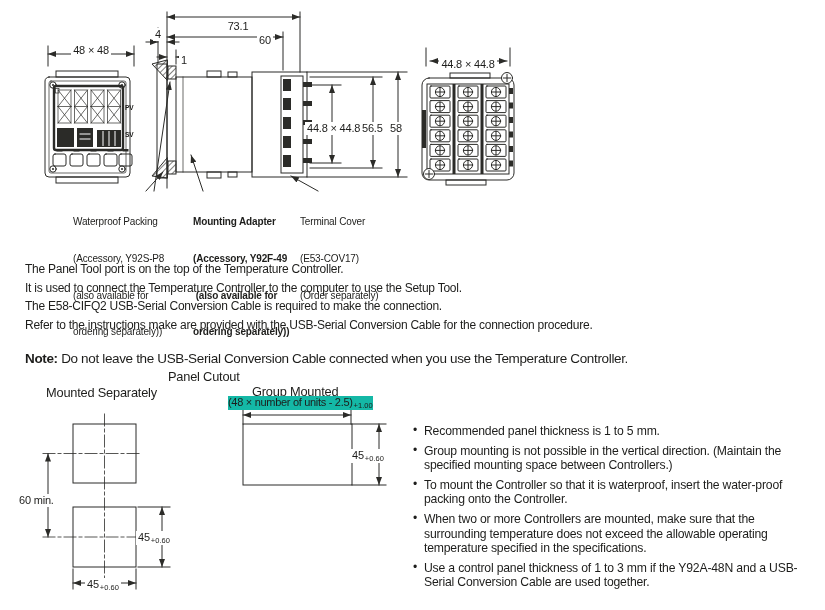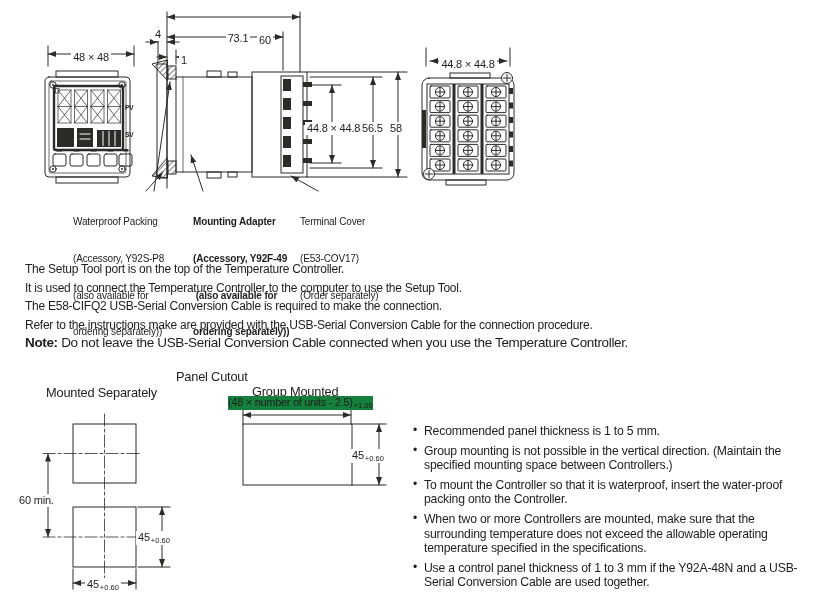--- a/index.html
+++ b/index.html
@@ -13,23 +13,23 @@
   g.draw .thick { stroke-width:2.4; }
   g.draw .thin { stroke-width:0.7; }
   g.draw .ctr { stroke-width:0.8; stroke-dasharray:12 3 3 3; }
   .dim { font-size:11px; letter-spacing:-0.2px; white-space:nowrap; background:#fff;
          padding:0 2px; line-height:13px; display:inline-block; }
   .ctrbox { text-align:center; }
   .tol { display:inline-flex; align-items:flex-start;
          font-size:7.5px; line-height:7.5px; letter-spacing:0; vertical-align:-2px; padding-left:1px; }
   .callout { font-size:10px; letter-spacing:-0.15px; line-height:12.2px; white-space:pre; }
   .para { font-size:12px; letter-spacing:-0.25px; line-height:18.5px; white-space:nowrap; }
-  .note { font-size:13.5px; letter-spacing:-0.35px; margin-top:1px; }
+  .note { font-size:13.5px; letter-spacing:-0.35px; margin-top:17px; }
   .h1 { font-size:12.8px; letter-spacing:-0.2px; white-space:nowrap; }
-  .formula { font-size:11px; letter-spacing:-0.3px; white-space:nowrap; background:#15803d; }
+  .formula { font-size:11px; letter-spacing:-0.3px; white-space:nowrap; background:#14b8a6; }
   .pvsv { font-size:6.5px; font-weight:bold; letter-spacing:0; line-height:7px; }
   ul.notes { list-style:none; margin:0; padding:0; width:407px;
              font-size:12.2px; letter-spacing:-0.18px; line-height:14.6px; }
   ul.notes li { position:relative; padding-left:11px; margin-bottom:5px; }
   ul.notes li::before { content:"•"; position:absolute; left:0; top:-1px; }
 </style>
 </head>
 <body>
 
 <div class="sheet">
@@ -207,27 +207,27 @@
     </g>
 
     <g class="draw">
       <line x1="146" y1="191" x2="163" y2="172" marker-end="url(#ah)"></line>
       <line x1="154" y1="191" x2="170" y2="82" marker-end="url(#ah)"></line>
       <line x1="203" y1="191" x2="191" y2="155" marker-end="url(#ah)"></line>
       <line x1="318" y1="191" x2="291" y2="176" marker-end="url(#ah)"></line>
     </g>
   </svg>
 
-  <div class="abs ctrbox" style="left:48px; top:47px; width:86px;">
+  <div class="abs ctrbox" style="left:48px; top:40px; width:86px;">
     <span class="dim">48 × 48</span>
   </div>
   <div class="abs pvsv" style="left:125px; top:104px;">PV</div>
   <div class="abs pvsv" style="left:125px; top:131px;">SV</div>
 
-  <div class="abs ctrbox" style="left:167px; top:28px; width:142px;">
+  <div class="abs ctrbox" style="left:167px; top:16px; width:142px;">
     <span class="dim">73.1</span>
   </div>
   <div class="abs ctrbox" style="left:182px; top:30px; width:124px;padding-left:21px;">
     <span class="dim">60</span>
   </div>
   <div class="abs" style="left:153px; top:24px;">
     <span class="dim">4</span>
   </div>
   <div class="abs" style="left:179px; top:50px;">
     <span class="dim">1</span>
@@ -257,21 +257,21 @@
     <div> (also available for</div>
     <div>ordering separately))</div>
   </div>
   <div class="abs callout" style="left:300px; top:192px;">
     <div>Terminal Cover</div>
     <div>(E53-COV17)</div>
     <div>(Order separately)</div>
   </div>
 
   <div class="abs" style="left:25px; top:260px;">
-    <div class="para">The Setup Tool port is on the top of the Temperature Controller.</div>
+    <div class="para">The Panel Tool port is on the top of the Temperature Controller.</div>
     <div class="para">It is used to connect the Temperature Controller to the computer to use the Setup Tool.</div>
     <div class="para">The E58-CIFQ2 USB-Serial Conversion Cable is required to make the connection.</div>
     <div class="para">Refer to the instructions make are provided with the USB-Serial Conversion Cable for the connection procedure.</div>
     <div class="note"><b>Note:</b><span> Do not leave the USB-Serial Conversion Cable connected when you use the Temperature Controller.</span></div>
   </div>
 
   <svg class="art" style="top:405px;" width="420" height="205" viewBox="0 0 420 205">
     <g class="draw">
       <rect x="73" y="19" width="63" height="59"></rect>
       <rect x="73" y="102" width="63" height="60"></rect>
@@ -295,21 +295,21 @@
       <line x1="352" y1="80" x2="386" y2="80"></line>
       <line x1="379" y1="19" x2="379" y2="80" marker-start="url(#ah2)" marker-end="url(#ah2)"></line>
     </g>
     <defs>
       <marker id="ah2" viewBox="0 0 8 6" refX="8" refY="3" markerWidth="8" markerHeight="6" orient="auto-start-reverse" markerUnits="userSpaceOnUse">
         <path d="M0,0 L8,3 L0,6 Z" fill="#2b2b28"></path>
       </marker>
     </defs>
   </svg>
 
-  <div class="abs h1" style="left:176px; top:369px;">Panel Cutout</div>
+  <div class="abs h1" style="left:168px; top:369px;">Panel Cutout</div>
   <div class="abs h1" style="left:46px; top:385px;">Mounted Separately</div>
   <div class="abs h1" style="left:252px; top:384px;">Group Mounted</div>
 
   <div class="abs formula" style="left:228px; top:396px;">
     <span>(48 × number of units - 2.5)</span><span class="tol">
         <span>+1.0</span>
         <span>0</span>
       </span>
   </div>
 

